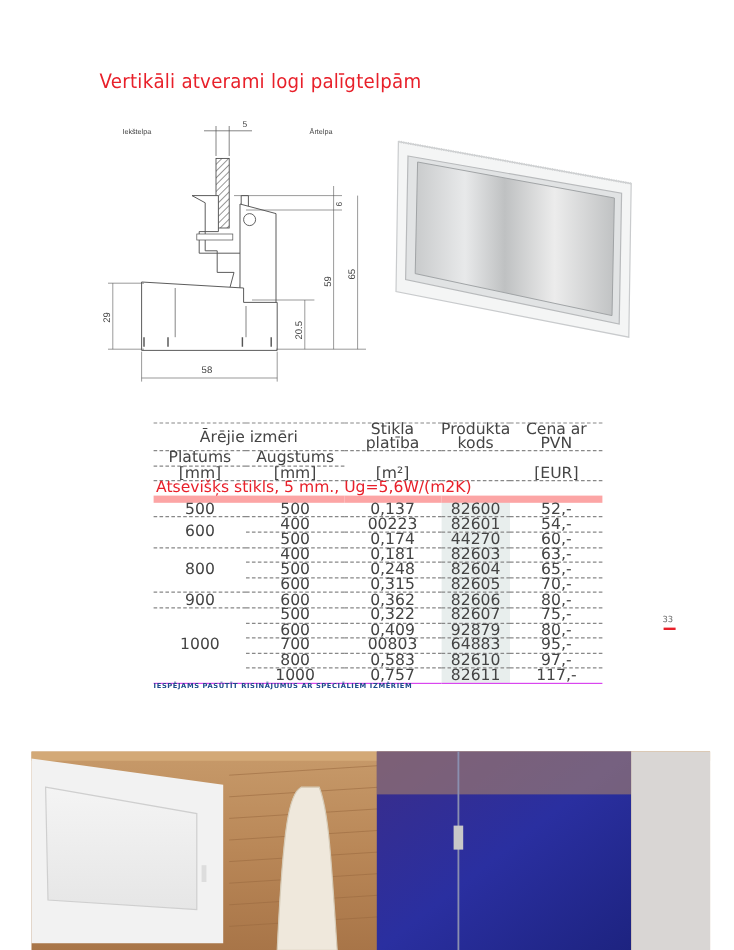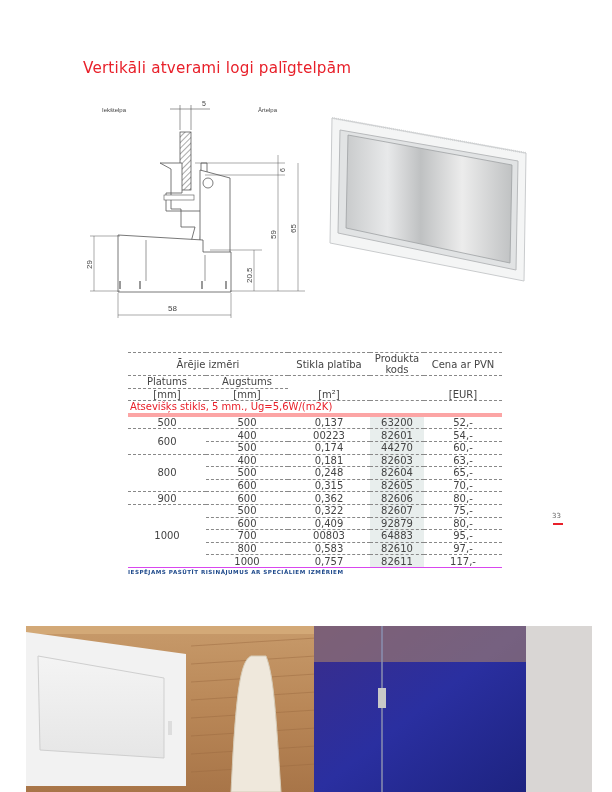--- a/index.html
+++ b/index.html
@@ -6,27 +6,27 @@
   body { width:612px; height:792px; background:#ffffff; position:relative; overflow:hidden;
          font-family:"Liberation Sans", sans-serif; color:#333; }
   .title { position:absolute; left:83px; top:58px; font-size:16.5px; color:#e8202a; letter-spacing:0.2px; font-family:"DejaVu Sans", sans-serif; font-weight:normal; transform:scaleX(0.92); transform-origin:left top; }
 
   .drawing { position:absolute; left:80px; top:95px; width:232px; height:230px; }
   .drawing svg { width:100%; height:100%; }
   .lbl { font-family:"Liberation Sans", sans-serif; fill:#444; }
 
   .photo-window { position:absolute; left:320px; top:113px; width:212px; height:176px; }
 
-  table.spec { position:absolute; left:128px; top:352px; width:374px; border-collapse:collapse; font-size:10px; color:#444; font-family:"DejaVu Sans", sans-serif; }
+  table.spec { position:absolute; left:128px; top:352px; width:374px; border-collapse:collapse; font-size:13px; color:#444; font-family:"DejaVu Sans", sans-serif; }
   table.spec td, table.spec th { font-weight:normal; text-align:center; padding:0; height:11.6px; line-height:11px; }
   .dash-top { border-top:1px dashed #888; }
   .dash-bot { border-bottom:1px dashed #888; }
   .solid-bot { border-bottom:1px solid #d946ef; }
   .code { background:#e8eeed; }
-  .section-row td { text-align:left !important; color:#e8202a; border-bottom:4px solid #fca5a5; padding-left:2px !important; height:13px; }
+  .section-row td { text-align:left !important; color:#e8202a; border-bottom:6px solid #fca5a5; padding-left:2px !important; height:13px; }
   .footnote { position:absolute; left:128px; top:569px; font-size:5.6px; font-weight:bold; color:#1f4a8c; letter-spacing:0.5px; font-family:"DejaVu Sans", sans-serif; text-transform:uppercase; }
 
   .page-num { position:absolute; left:552px; top:512px; font-size:7px; color:#666; font-family:"DejaVu Sans", sans-serif;text-align:center; }
   .page-num-bar { position:absolute; left:553px; top:523px; width:10px; height:2px; background:#e8202a; }
 
   .photo-sauna { position:absolute; left:26px; top:626px; width:566px; height:166px; overflow:hidden; }
 </style>
 </head>
 <body>
 
@@ -137,21 +137,21 @@
     <td class="dash-bot">[EUR]</td>
   </tr>
   <tr class="section-row">
     <td colspan="5">Atsevišķs stikls, 5 mm., Ug=5,6W/(m2K)</td>
   </tr>
 
   <tr>
     <td class="dash-bot">500</td>
     <td class="dash-bot">500</td>
     <td class="dash-bot">0,137</td>
-    <td class="dash-bot code">63200</td>
+    <td class="dash-bot code">82600</td>
     <td class="dash-bot">52,-</td>
   </tr>
 
   <tr>
     <td rowspan="2" class="dash-bot">600</td>
     <td class="dash-bot">400</td>
     <td class="dash-bot">00223</td>
     <td class="dash-bot code">82601</td>
     <td class="dash-bot">54,-</td>
   </tr>

